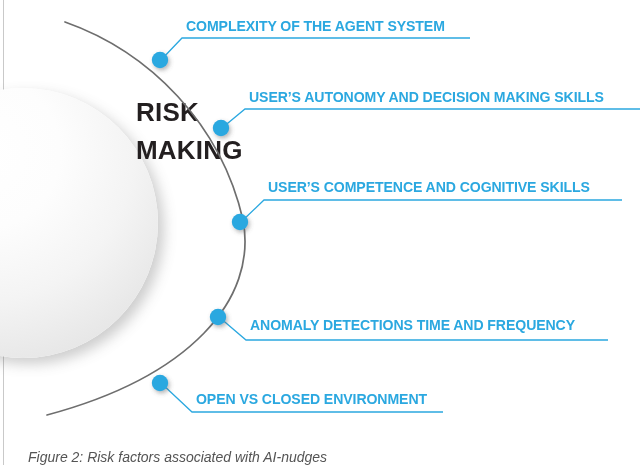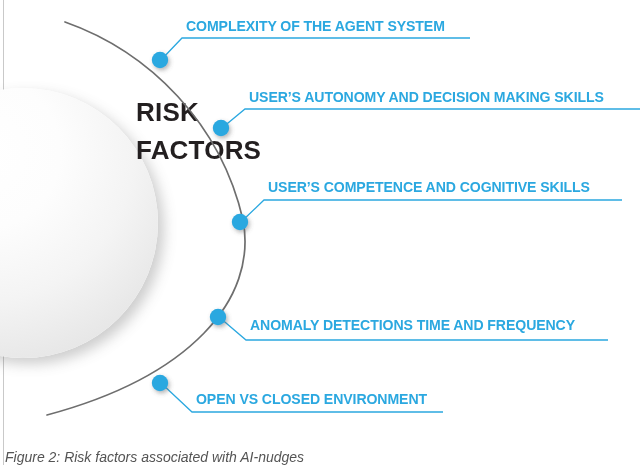--- a/index.html
+++ b/index.html
@@ -84,40 +84,40 @@
 
   #label-1 { left: 186px; top: 17px;  }
   #label-2 { left: 249px; top: 88px;  }
   #label-3 { left: 268px; top: 178px; }
   #label-4 { left: 250px; top: 316px; }
   #label-5 { left: 196px; top: 390px; }
 
   
   #figure-caption {
     position: absolute;
-    left: 5px;
+    left: 28px;
     top: 449px;
     font-size: 14px;
     font-style: italic;
     color: #545454;
     white-space: nowrap;
   }
 </style>
 </head>
 <body>
 
 <div id="figure-root">
 
   <div id="column-rule"></div>
 
   <div id="risk-sphere-wrap">
     <div id="risk-sphere"></div>
   </div>
   <div id="risk-sphere-label">RISK
-FACTORS</div>
+MAKING</div>
 
   <svg id="diagram-svg" viewBox="0 0 640 465">
     <defs>
       <filter id="dot-shadow" x="-70%" y="-70%" width="260%" height="260%">
         <feDropShadow dx="1.6" dy="2.2" stdDeviation="1.9" flood-color="#5a5a5a" flood-opacity="0.45"></feDropShadow>
       </filter>
     </defs>
 
     <path d="M 65 22 C 150 52 221 124 243 220 C 258 300 189 377 47 415" fill="none" stroke="#6E6E6E" stroke-width="1.7" stroke-linecap="round"></path>
 

